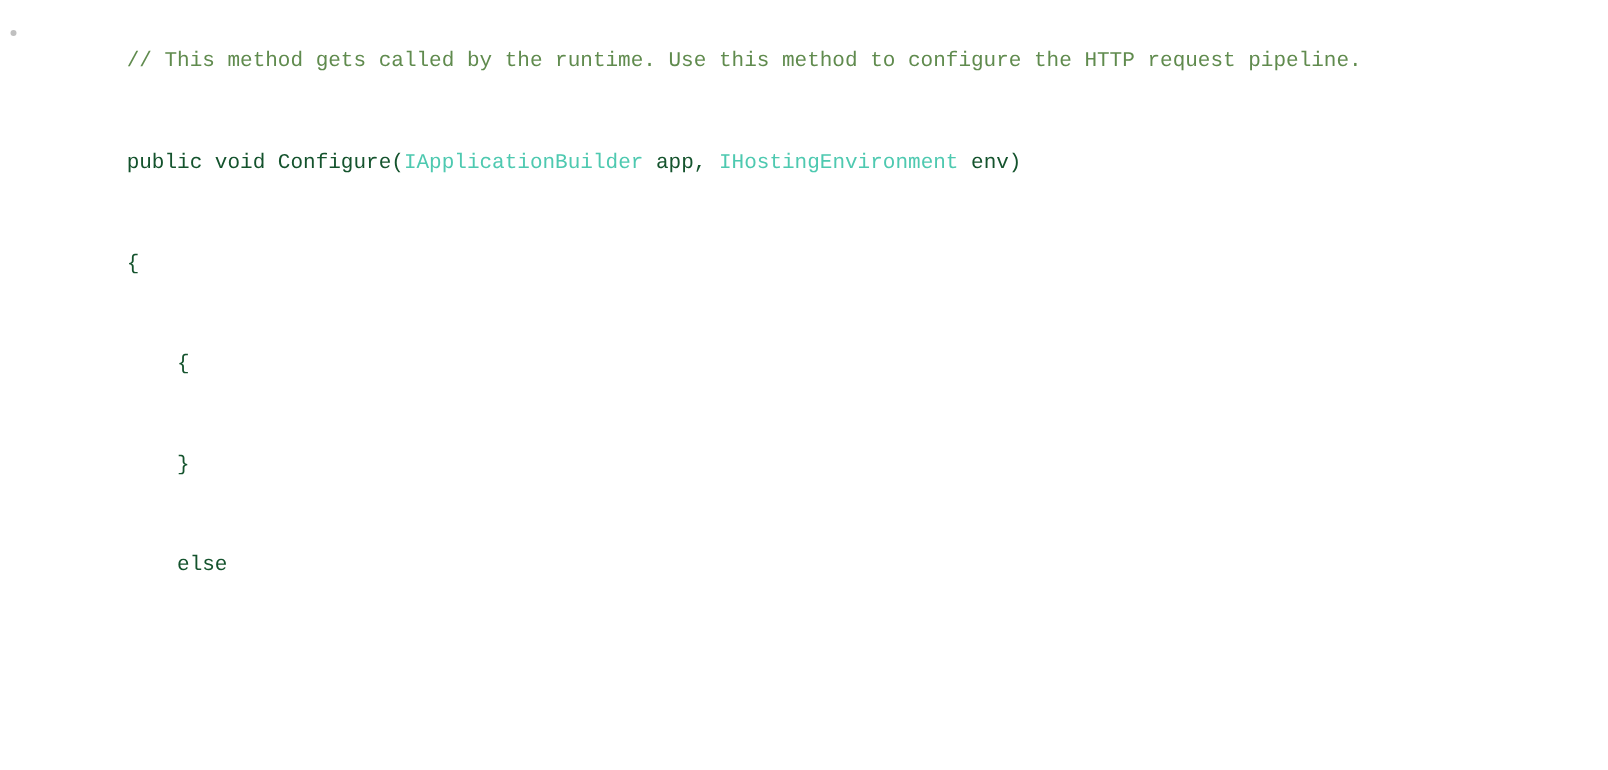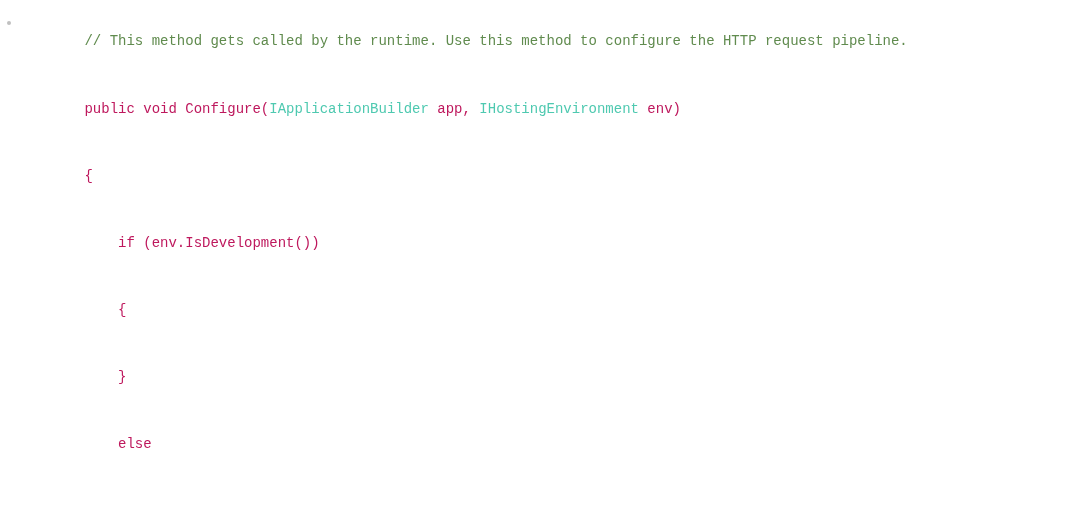--- a/index.html
+++ b/index.html
@@ -54,21 +54,21 @@
 
     .line-content {
       padding-left: 20px;
       white-space: pre;
       flex: 1;
     }
 
     
     .c-comment { color: #608b4e; }
     .c-type { color: #4ec9b0; font-family: Liberation Mono, monospace; }
-    .c-plain { color: #be185d; }
+    .c-plain { color: #14532d; }
   </style>
 </head>
 <body>
 
 <div class="code-container">
 
   <div class="code-line">
     <div class="line-gutter">
       <div class="line-dot"></div>
     </div>
@@ -84,26 +84,20 @@
     </div>
   </div>
 
   <div class="code-line">
     <div class="line-gutter"></div>
     <div class="line-content">
       <span class="c-plain">{</span>
     </div>
   </div>
 
-  <div class="code-line">
-    <div class="line-gutter"></div>
-    <div class="line-content">
-      <span class="c-plain">    if (env.IsDevelopment())</span>
-    </div>
-  </div>
 
   <div class="code-line">
     <div class="line-gutter"></div>
     <div class="line-content">
       <span class="c-plain">    {</span>
     </div>
   </div>
 
 
   <div class="code-line">

